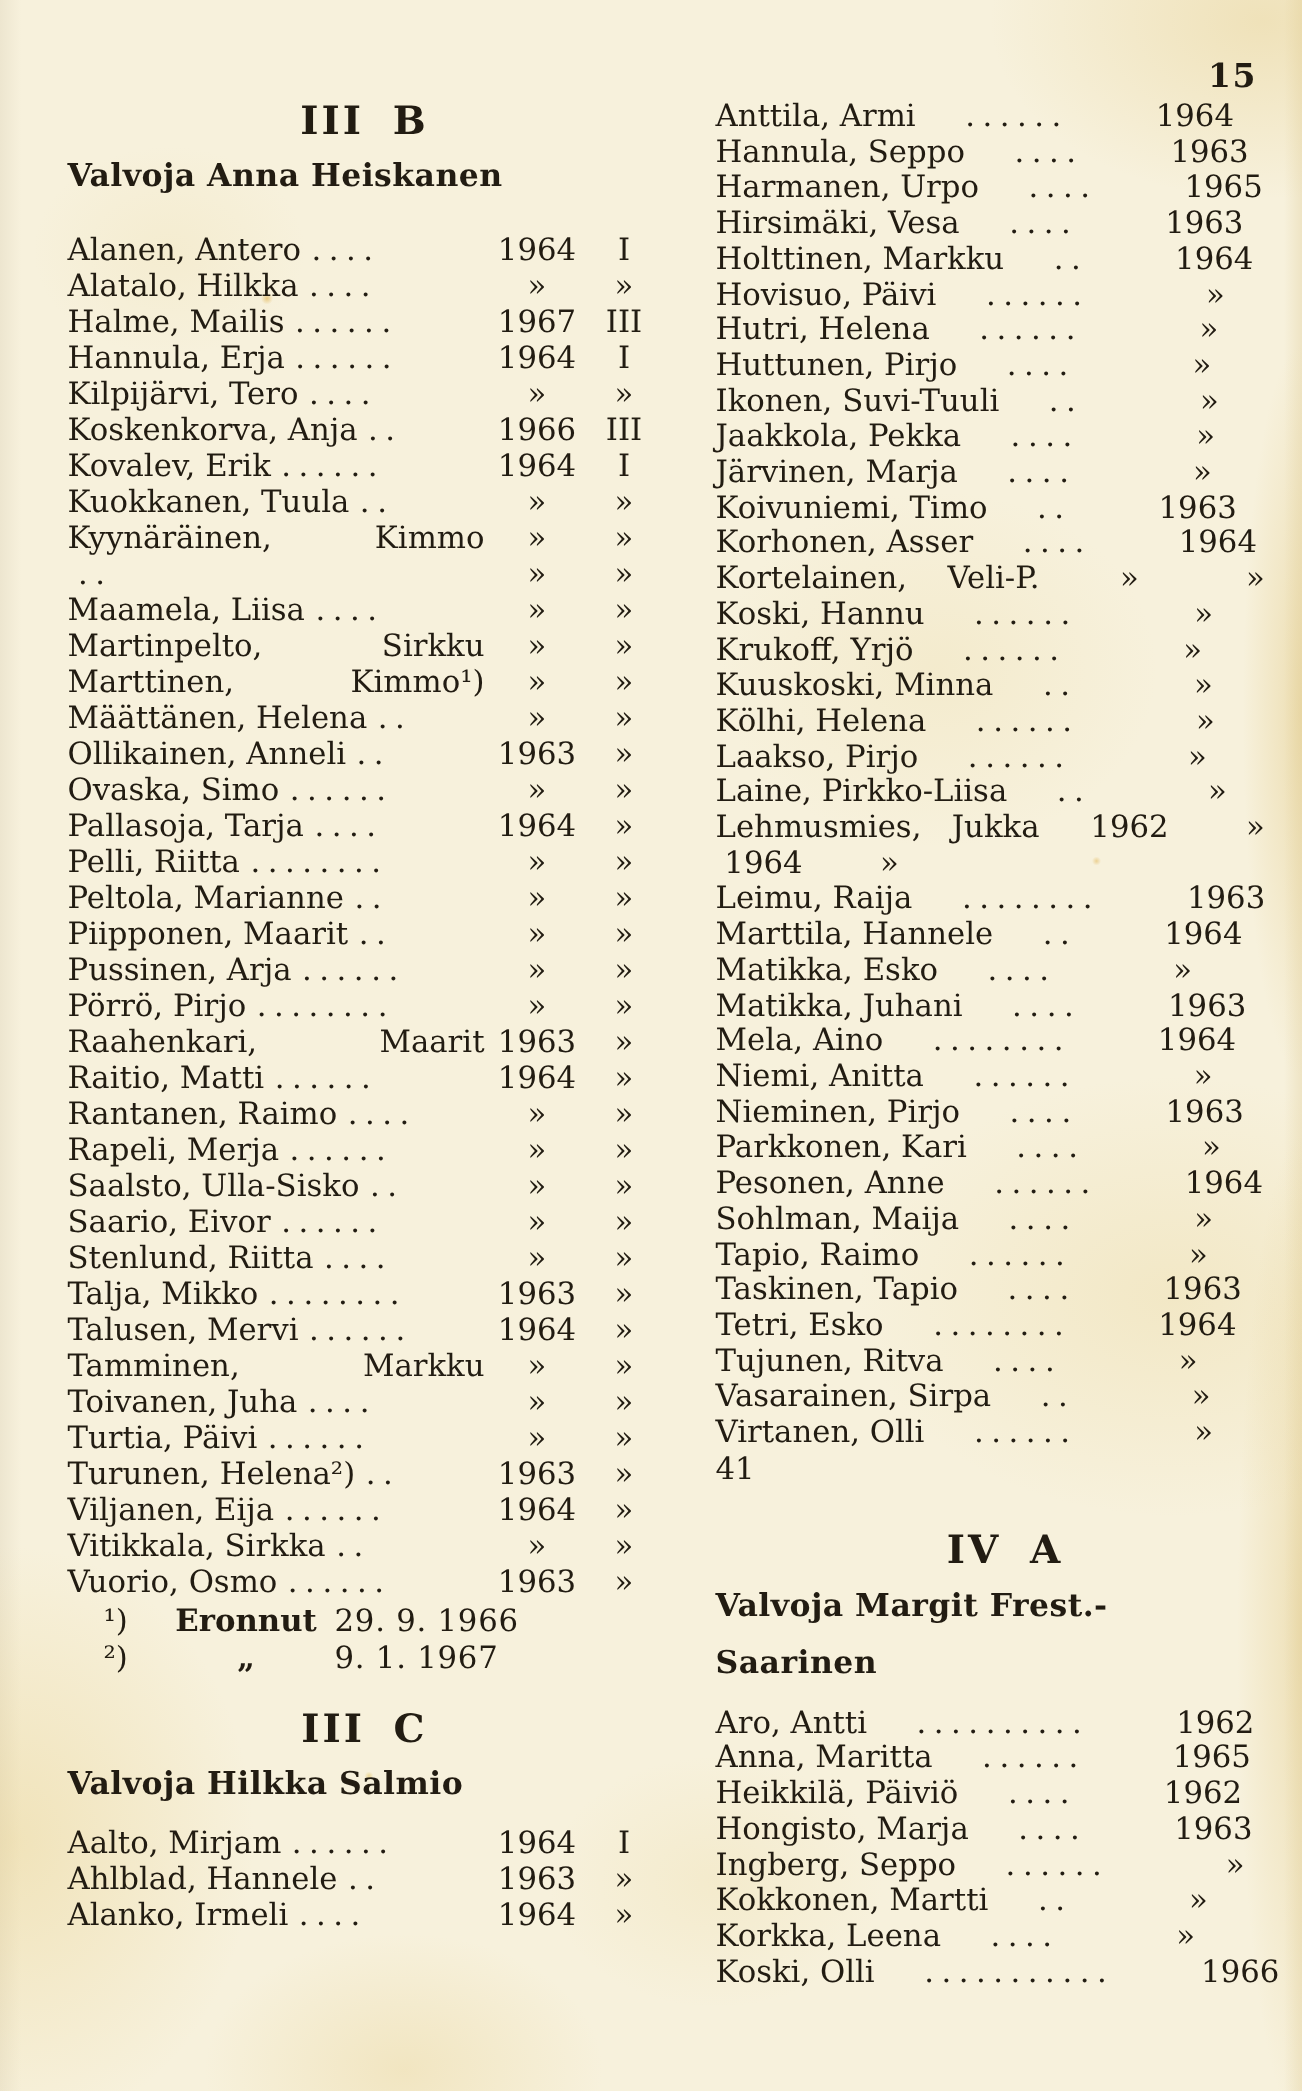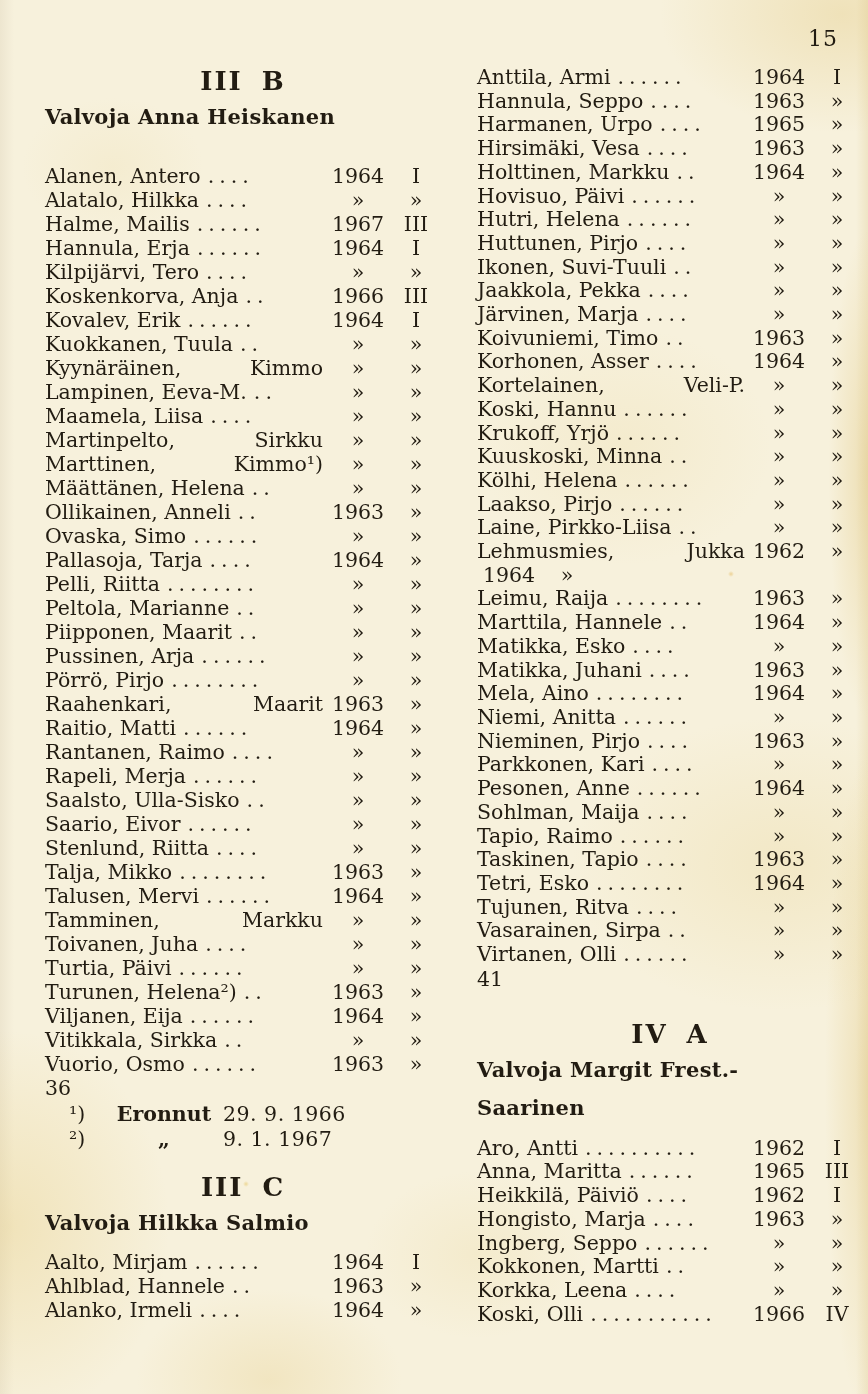--- a/index.html
+++ b/index.html
@@ -20,41 +20,41 @@
       radial-gradient(ellipse 210px 170px at 72% 32%, rgba(231,210,145,.20), transparent 70%),
       radial-gradient(ellipse 130px 100px at 13% 12%, rgba(231,210,145,.16), transparent 70%),
       radial-gradient(ellipse 300px 210px at 90% 62%, rgba(227,202,126,.24), transparent 70%),
       radial-gradient(ellipse 160px 120px at 55% 90%, rgba(229,205,132,.18), transparent 70%),
       radial-gradient(circle 4px at 178px 199px, rgba(222,170,60,.55), transparent 100%),
       radial-gradient(circle 3px at 731px 574px, rgba(222,170,60,.45), transparent 100%),
       radial-gradient(circle 3px at 246px 1184px, rgba(226,190,80,.5), transparent 100%),
       linear-gradient(90deg, rgba(150,130,95,.10), transparent 14px),
       linear-gradient(270deg, rgba(200,170,90,.18), transparent 12px);
   }
-  .page-number{position:absolute;top:26px;right:30px;font-size:22px;letter-spacing:1px;}
+  .page-number{position:absolute;top:38px;right:30px;font-size:22px;letter-spacing:1px;font-weight:bold;}
   .col{position:absolute;top:66px;}
   .col-left{left:45px;width:396px;}
   .col-right{left:477px;width:386px;}
 
   .sec-title{
     text-align:center;font-weight:bold;font-size:26px;line-height:30px;
     letter-spacing:2px;word-spacing:8px;
   }
   .sec-sub{
     font-weight:bold;font-size:21px;line-height:26px;
     margin-top:8px;letter-spacing:.3px;
   }
   .sec-sub.sub2{margin-top:12px;}
-  .head-b{margin-bottom:34px;}
+  .head-b{margin-bottom:24px;}
   .head-c{margin-top:20px;}
   .head-a4{margin-top:28px;}
 
   .list{font-size:20.5px;}
   .col-left  .list .row{line-height:24px;}
-  .col-right .list .row{line-height:23.7px;}
+  .col-right .list .row{line-height:23.7px;gap:26px;}
   .list-c{margin-top:14px;}
   .list-a4{margin-top:16px;}
 
   .row{display:flex;align-items:baseline;}
   .n{white-space:pre;flex:none;}
   .n.j{flex:1;min-width:0;text-align:justify;text-align-last:justify;margin-right:2px;}
   .dots{letter-spacing:5px;margin-left:7px;white-space:nowrap;overflow:hidden;flex:none;}
   .fillsp{flex:1;}
   .yr{flex:none;width:66px;text-align:center;white-space:pre;}
   .gr{flex:none;width:50px;text-align:center;white-space:pre;}
@@ -138,21 +138,20 @@
           <span class="fillsp"></span>
           <span class="yr">»</span>
           <span class="gr">»</span>
         </div>
         <div class="row">
           <span class="n j">Kyynäräinen, Kimmo</span>
           <span class="yr">»</span>
           <span class="gr">»</span>
         </div>
         <div class="row">
-          <span class="n">Lampinen, Eeva-M.</span>
           <span class="dots">..</span>
           <span class="fillsp"></span>
           <span class="yr">»</span>
           <span class="gr">»</span>
         </div>
         <div class="row">
           <span class="n">Maamela, Liisa</span>
           <span class="dots">....</span>
           <span class="fillsp"></span>
           <span class="yr">»</span>
@@ -334,21 +333,20 @@
         </div>
         <div class="row">
           <span class="n">Vuorio, Osmo</span>
           <span class="dots">......</span>
           <span class="fillsp"></span>
           <span class="yr">1963</span>
           <span class="gr">»</span>
         </div>
       </div>
 
-    <div class="count">36</div>
 
     <div class="footnotes">
       <div class="fn">
         <span class="fm">¹)</span>
         <span class="fw">Eronnut</span>
         <span class="fd">29. 9. 1966</span>
       </div>
       <div class="fn">
         <span class="fm">²)</span>
         <span class="fw">„</span>

